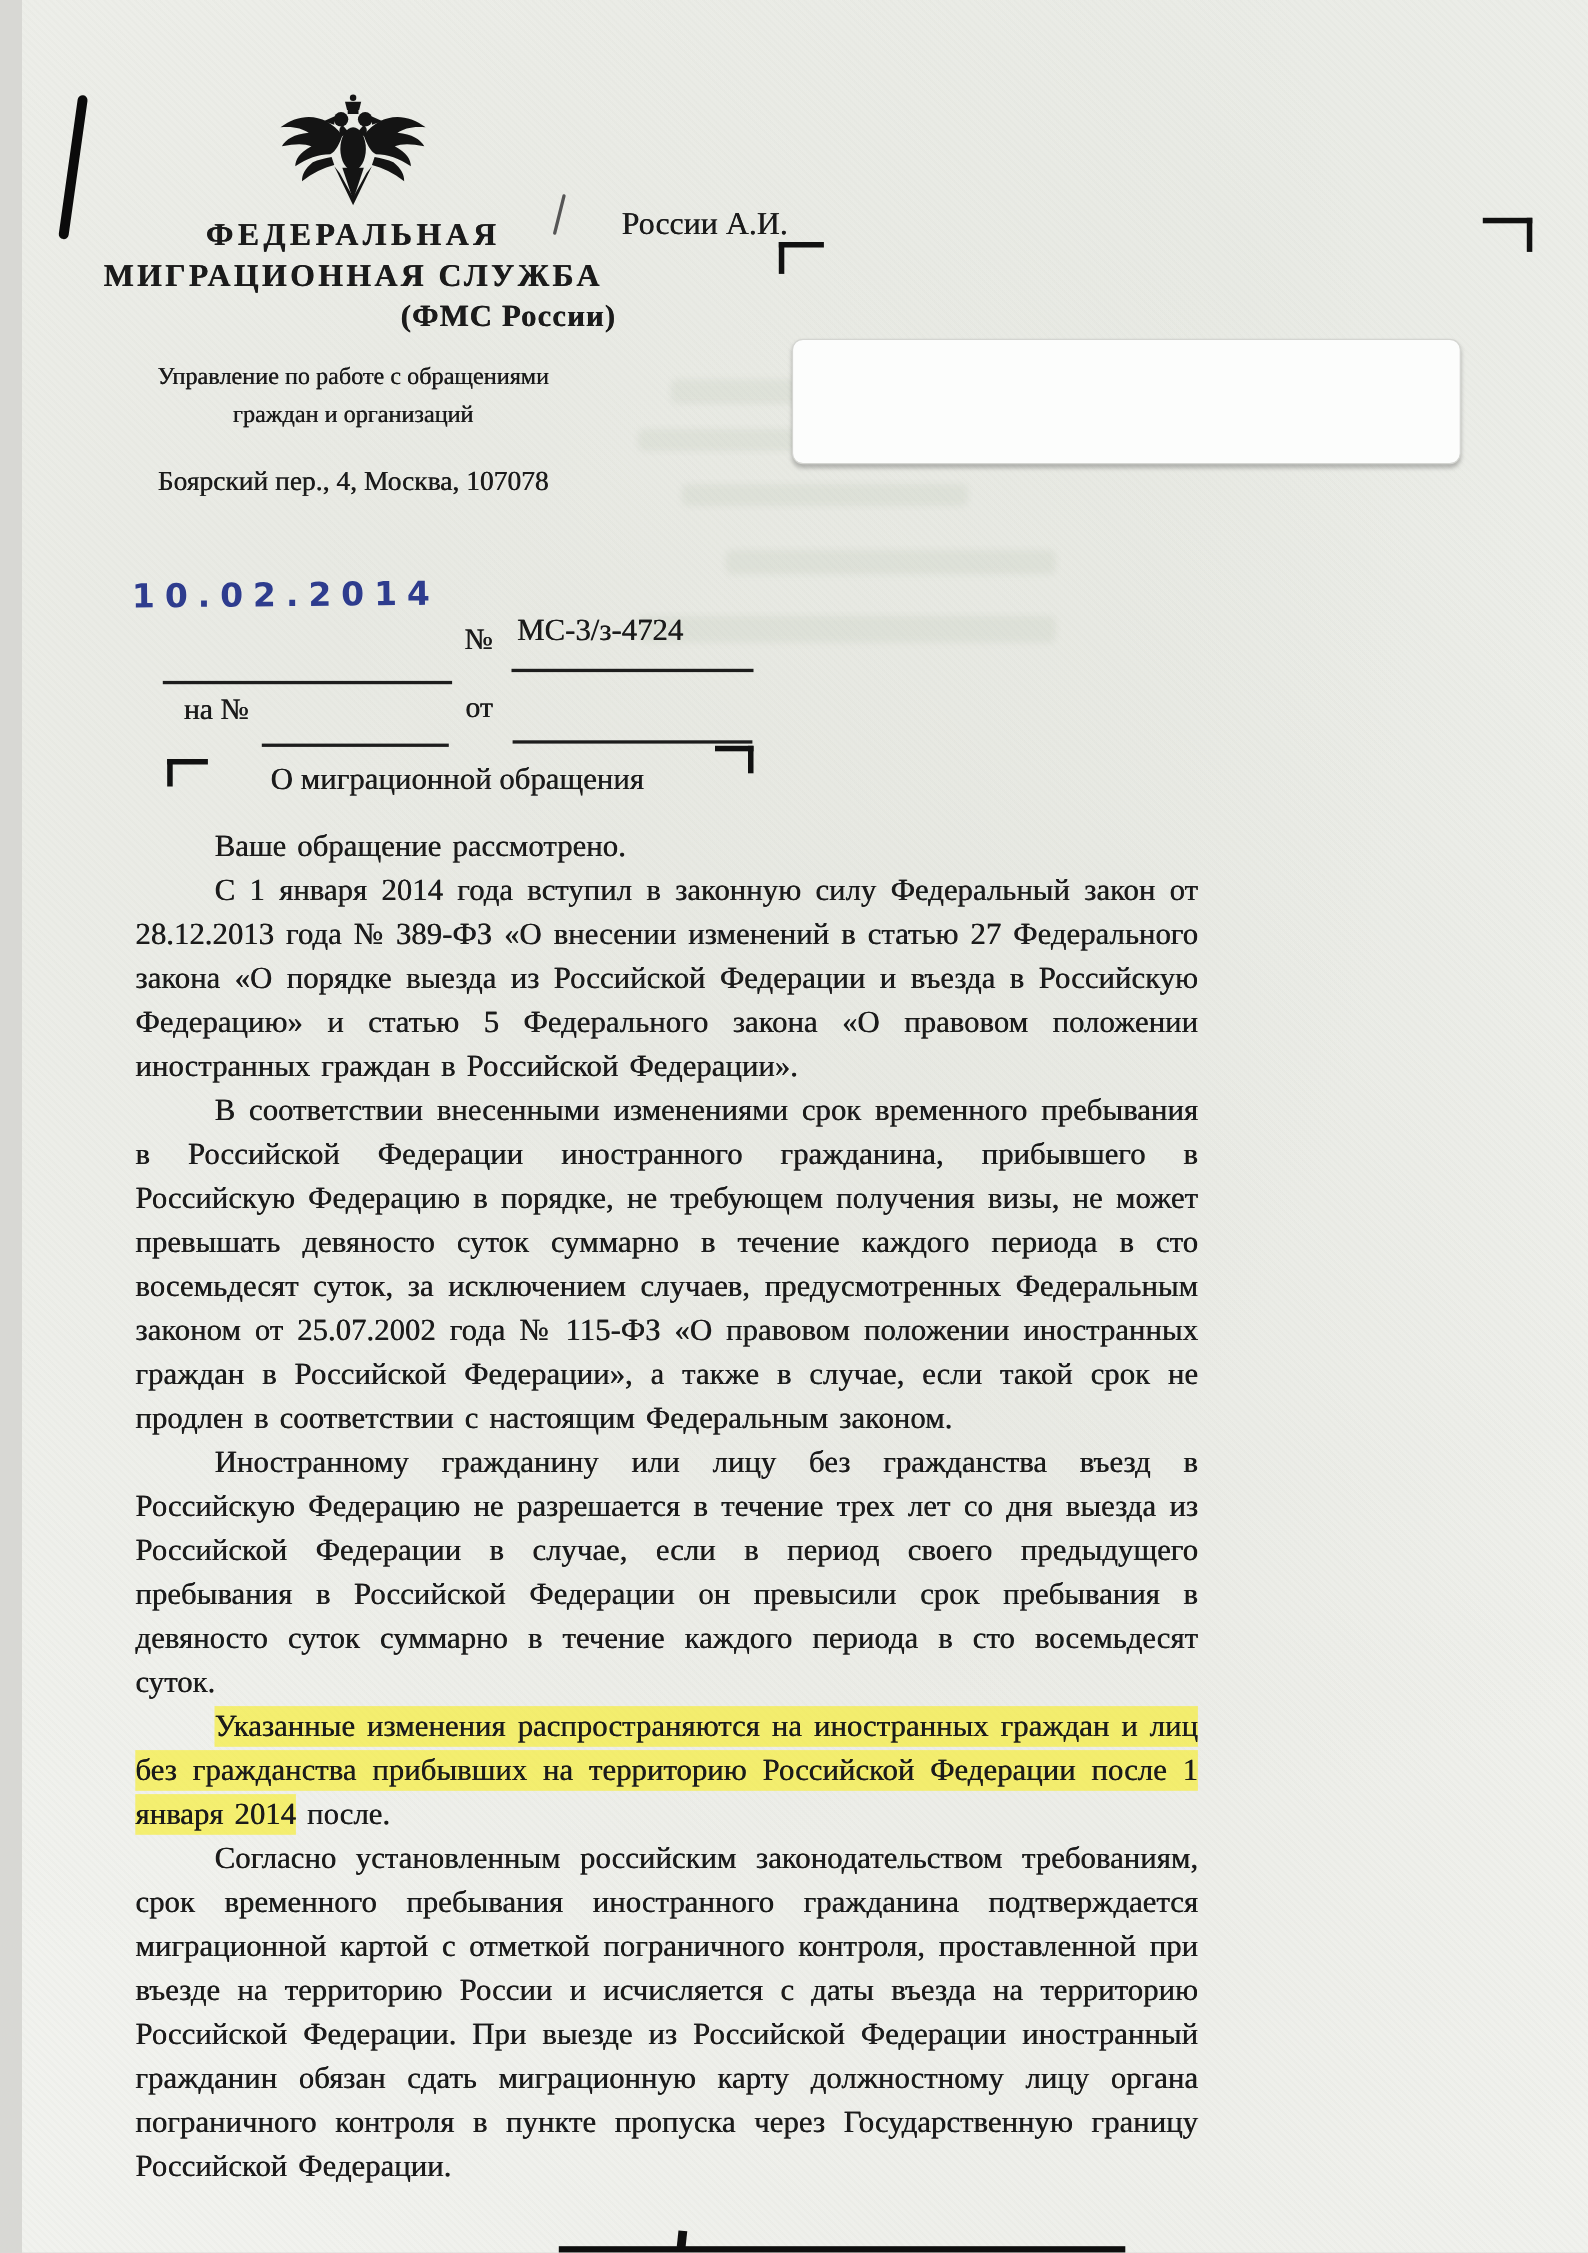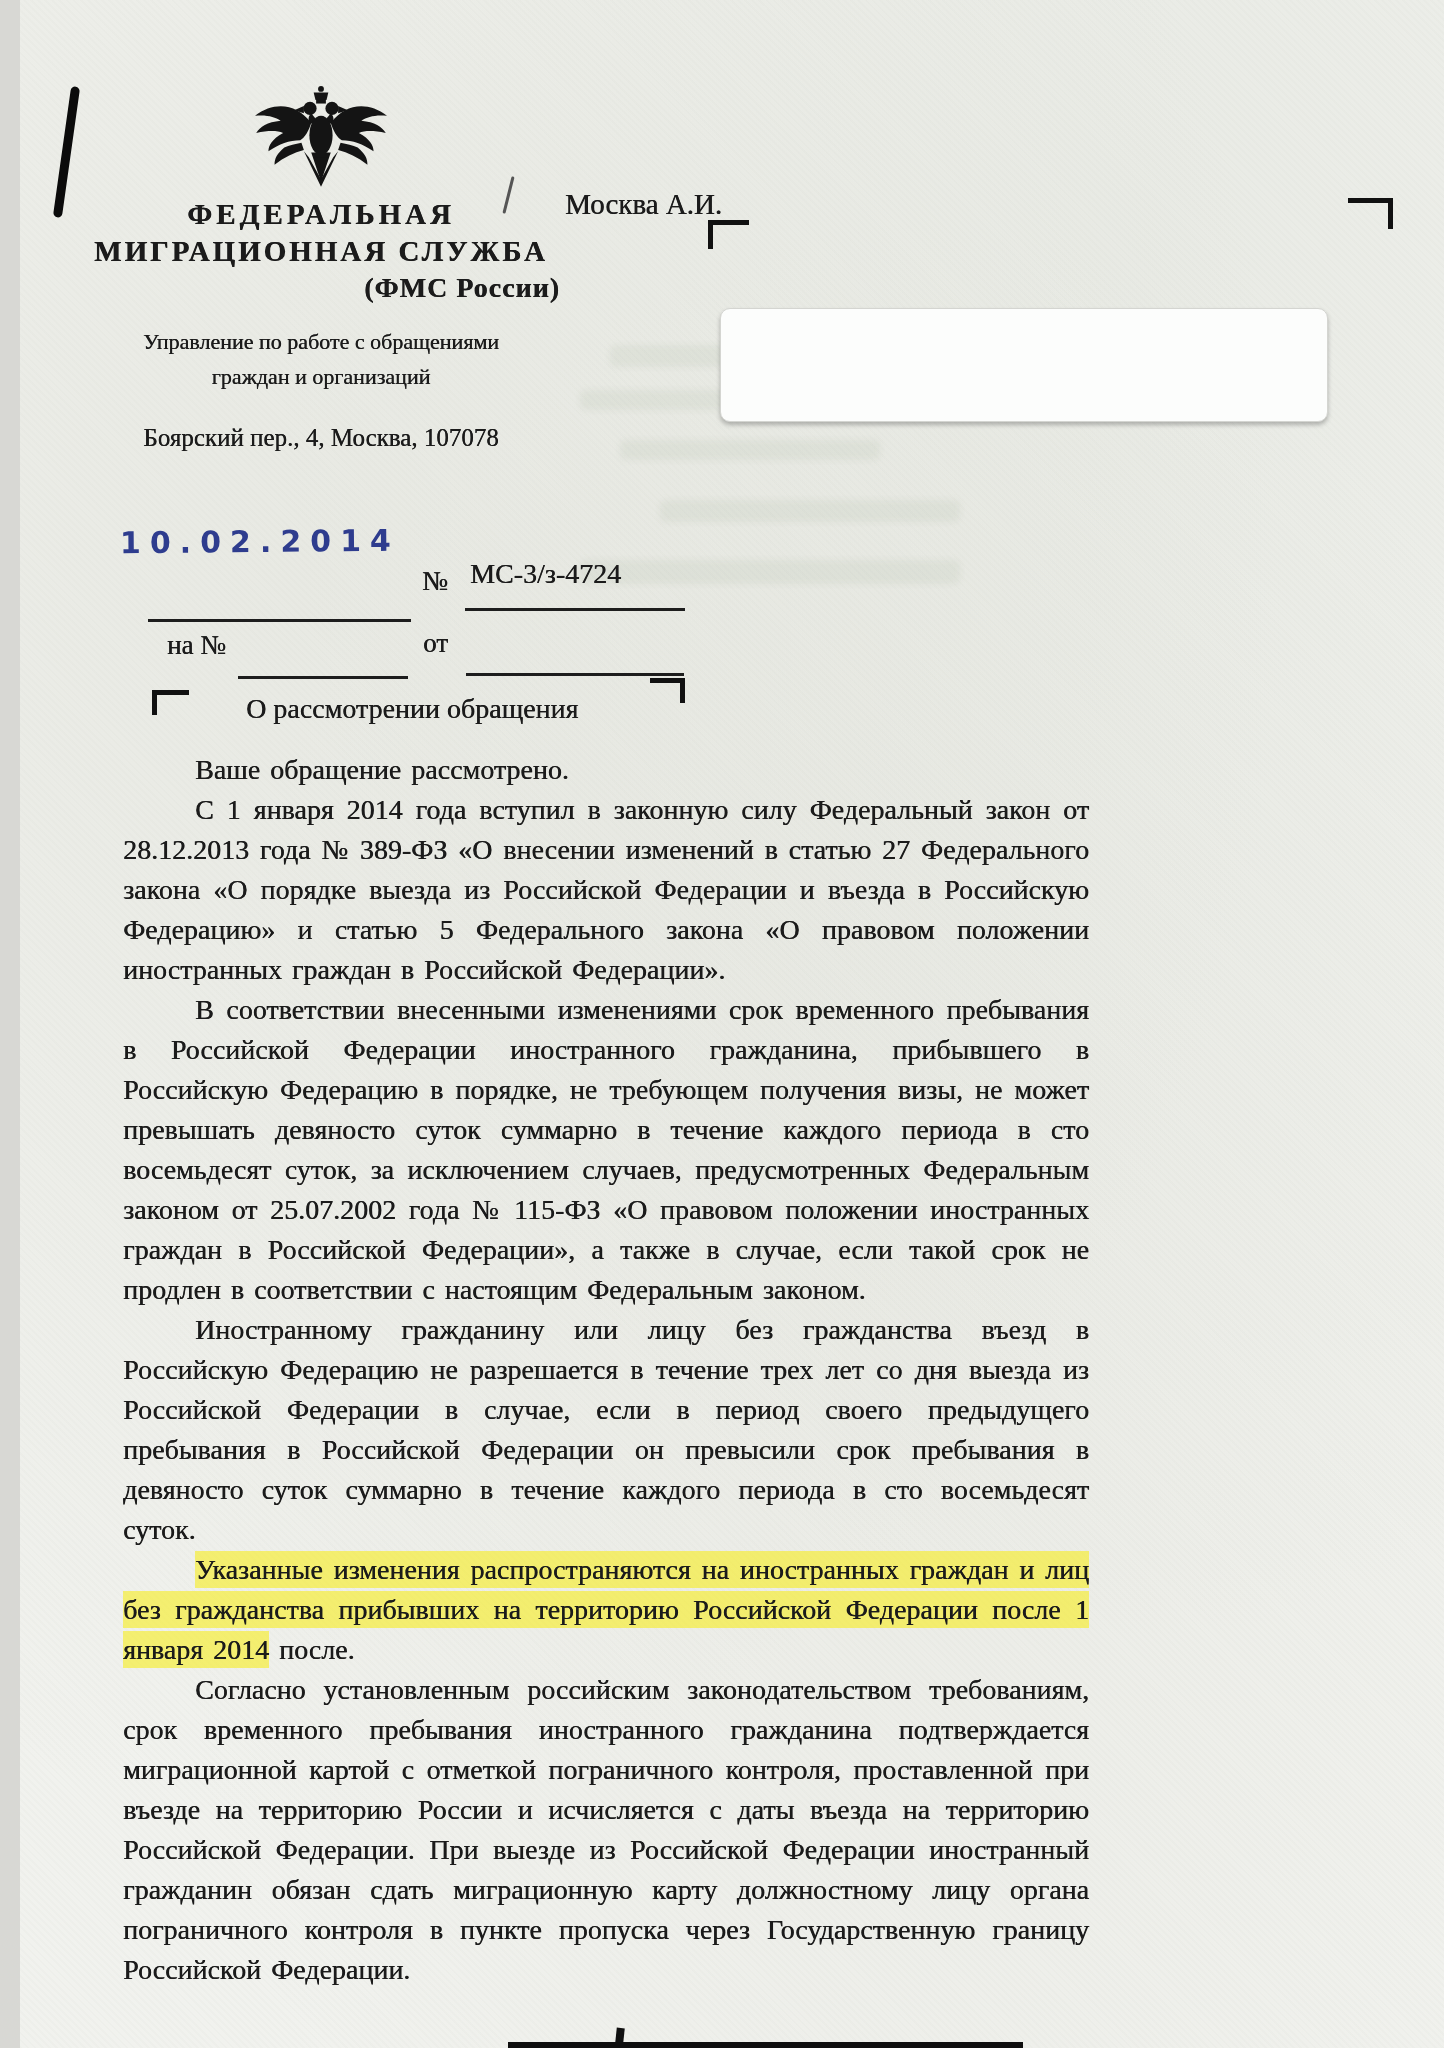--- a/index.html
+++ b/index.html
@@ -125,39 +125,39 @@
     <div class="org1 thicken">ФЕДЕРАЛЬНАЯ</div>
     <div class="org2 thicken">МИГРАЦИОННАЯ СЛУЖБА</div>
     <div class="org3 thicken">(ФМС России)</div>
     <div class="dept thicken">
       <div>Управление по работе с обращениями</div>
       <div>граждан и организаций</div>
     </div>
     <div class="addr thicken">Боярский пер., 4, Москва, 107078</div>
   </div>
 
-  <div class="recipient-name thicken">Москва А.И.</div>
+  <div class="recipient-name thicken">России А.И.</div>
   <div class="bracket bracket-tl" style="left:688px;top:220px;width:36px;height:24px;"></div>
   <div class="bracket bracket-tr" style="left:1328px;top:198px;width:40px;height:26px;"></div>
   <div class="slash-mark"></div>
   <div class="redacted-box"></div>
 
   <div class="date-stamp">10.02.2014</div>
 
   <div class="ink-line" style="left:128px;top:619px;width:263px;"></div>
   <div class="ref-label thicken" style="left:402px;top:566px;">№</div>
   <div class="ref-value thicken" style="left:450px;top:558px;">МС-3/з-4724</div>
   <div class="ink-line" style="left:445px;top:608px;width:220px;"></div>
   <div class="ref-label thicken" style="left:147px;top:630px;">на №</div>
   <div class="ink-line" style="left:218px;top:676px;width:170px;"></div>
   <div class="ref-label thicken" style="left:403px;top:628px;">от</div>
   <div class="ink-line" style="left:446px;top:673px;width:218px;"></div>
 
   <div class="bracket bracket-tl" style="left:132px;top:690px;width:32px;height:20px;"></div>
-  <div class="subject thicken">О рассмотрении обращения</div>
+  <div class="subject thicken">О миграционной обращения</div>
   <div class="bracket bracket-tr" style="left:630px;top:678px;width:30px;height:20px;"></div>
 
   <div class="body-text thicken">
     <p>Ваше обращение рассмотрено.</p>
     <p>С 1 января 2014 года вступил в законную силу Федеральный закон от 28.12.2013 года № 389-ФЗ «О внесении изменений в статью 27 Федерального закона «О порядке выезда из Российской Федерации и въезда в Российскую Федерацию» и статью 5 Федерального закона «О правовом положении иностранных граждан в Российской Федерации».</p>
     <p>В соответствии внесенными изменениями срок временного пребывания в Российской Федерации иностранного гражданина, прибывшего в Российскую Федерацию в порядке, не требующем получения визы, не может превышать девяносто суток суммарно в течение каждого периода в сто восемьдесят суток, за исключением случаев, предусмотренных Федеральным законом от 25.07.2002 года № 115-ФЗ «О правовом положении иностранных граждан в Российской Федерации», а также в случае, если такой срок не продлен в соответствии с настоящим Федеральным законом.</p>
     <p>Иностранному гражданину или лицу без гражданства въезд в Российскую Федерацию не разрешается в течение трех лет со дня выезда из Российской Федерации в случае, если в период своего предыдущего пребывания в Российской Федерации он превысили срок пребывания в девяносто суток суммарно в течение каждого периода в сто восемьдесят суток.</p>
     <p><span class="hl">Указанные изменения распространяются на иностранных граждан и лиц без гражданства прибывших на территорию Российской Федерации после 1 января 2014</span><span> после.</span></p>
     <p>Согласно установленным российским законодательством требованиям, срок временного пребывания иностранного гражданина подтверждается миграционной картой с отметкой пограничного контроля, проставленной при въезде на территорию России и исчисляется с даты въезда на территорию Российской Федерации. При выезде из Российской Федерации иностранный гражданин обязан сдать миграционную карту должностному лицу органа пограничного контроля в пункте пропуска через Государственную границу Российской Федерации.</p>
   </div>

